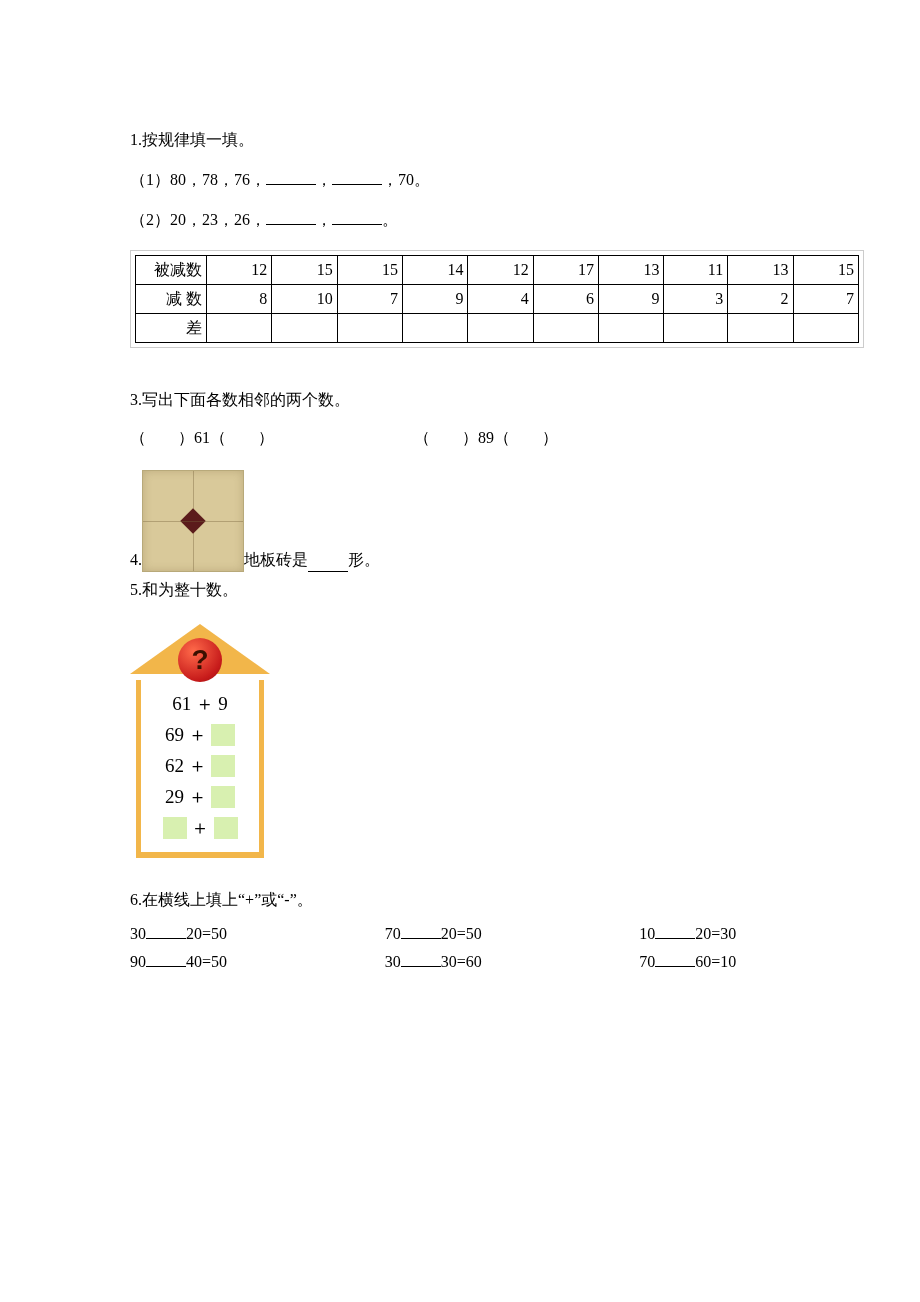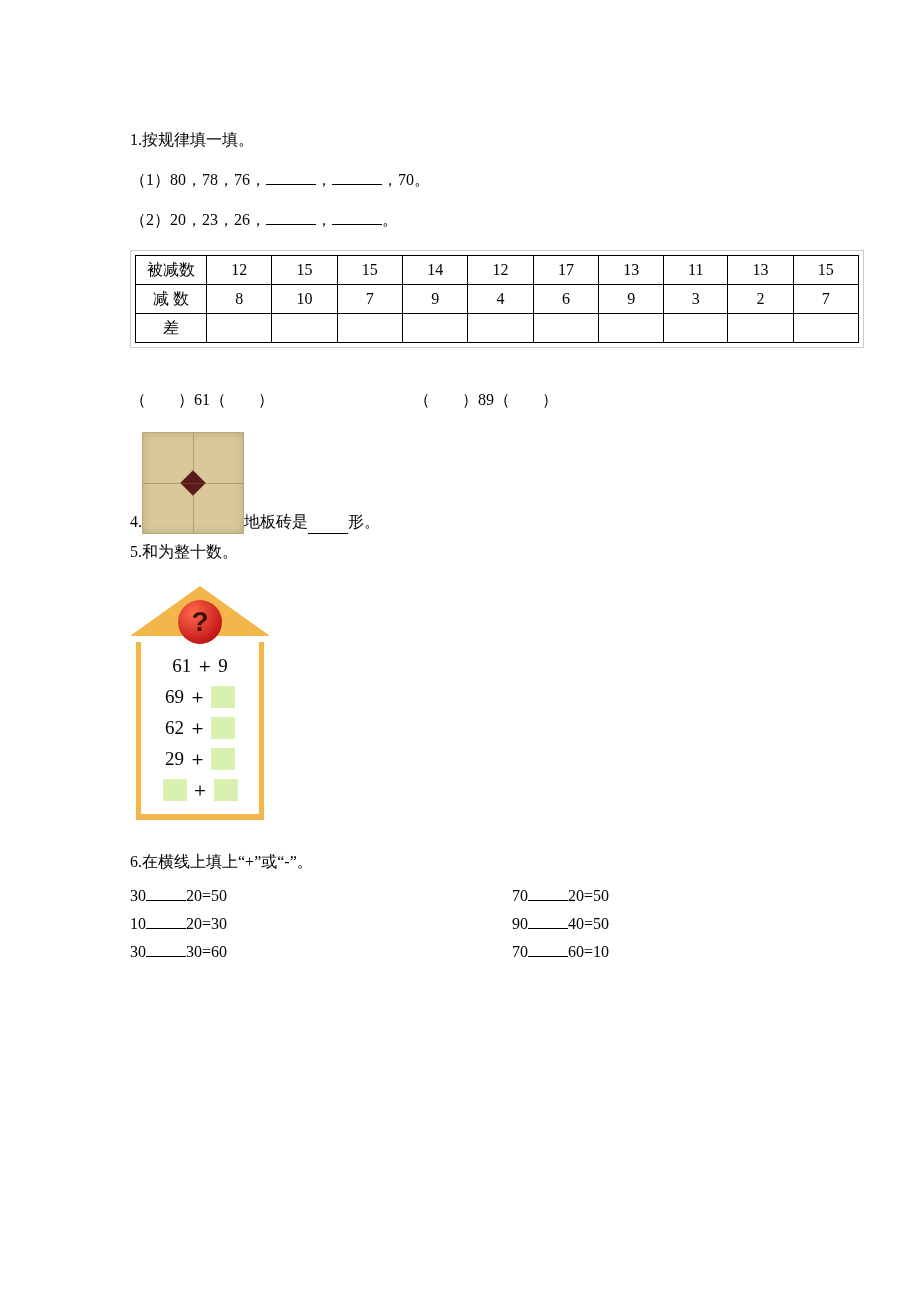--- a/index.html
+++ b/index.html
@@ -40,21 +40,21 @@
   }
   table.sub-table {
     border-collapse: collapse;
     width: 100%;
     font-family: "SimSun", serif;
     font-size: 16px;
   }
   table.sub-table td {
     border: 1px solid #000;
     padding: 2px 4px;
-    text-align: center;
+    text-align: right;
     height: 22px;
   }
   table.sub-table td.lbl {
     width: 62px;
     white-space: nowrap;
   }
 
   
   .paren-row {
     margin: 14px 0;
@@ -164,21 +164,21 @@
   .green-box {
     width: 24px;
     height: 22px;
     background: #d8f0b0;
     display: inline-block;
   }
 
   
   .q6-grid {
     display: grid;
-    grid-template-columns: repeat(2, 1fr);
+    grid-template-columns: repeat(3, 1fr);
     column-gap: 30px;
     row-gap: 4px;
     font-family: "SimSun", serif;
     margin-top: 10px;
   }
   .q6-item { white-space: nowrap; }
 </style>
 </head>
 <body>
 
@@ -234,20 +234,21 @@
         <td></td>
         <td></td>
         <td></td>
         <td></td>
       </tr>
     </tbody>
       </table>
   </div>
 
   <div class="q" style="margin-top:40px">
+    <div>3.写出下面各数相邻的两个数。</div>
     <div class="paren-row">
       <span class="paren-item">（　　）<span>61</span>（　　）</span>
       <span class="paren-item">（　　）<span>89</span>（　　）</span>
     </div>
   </div>
 
   <div class="q4-row">
     <span>4.</span>
     <span class="tile">
       <span class="diamond"></span>

